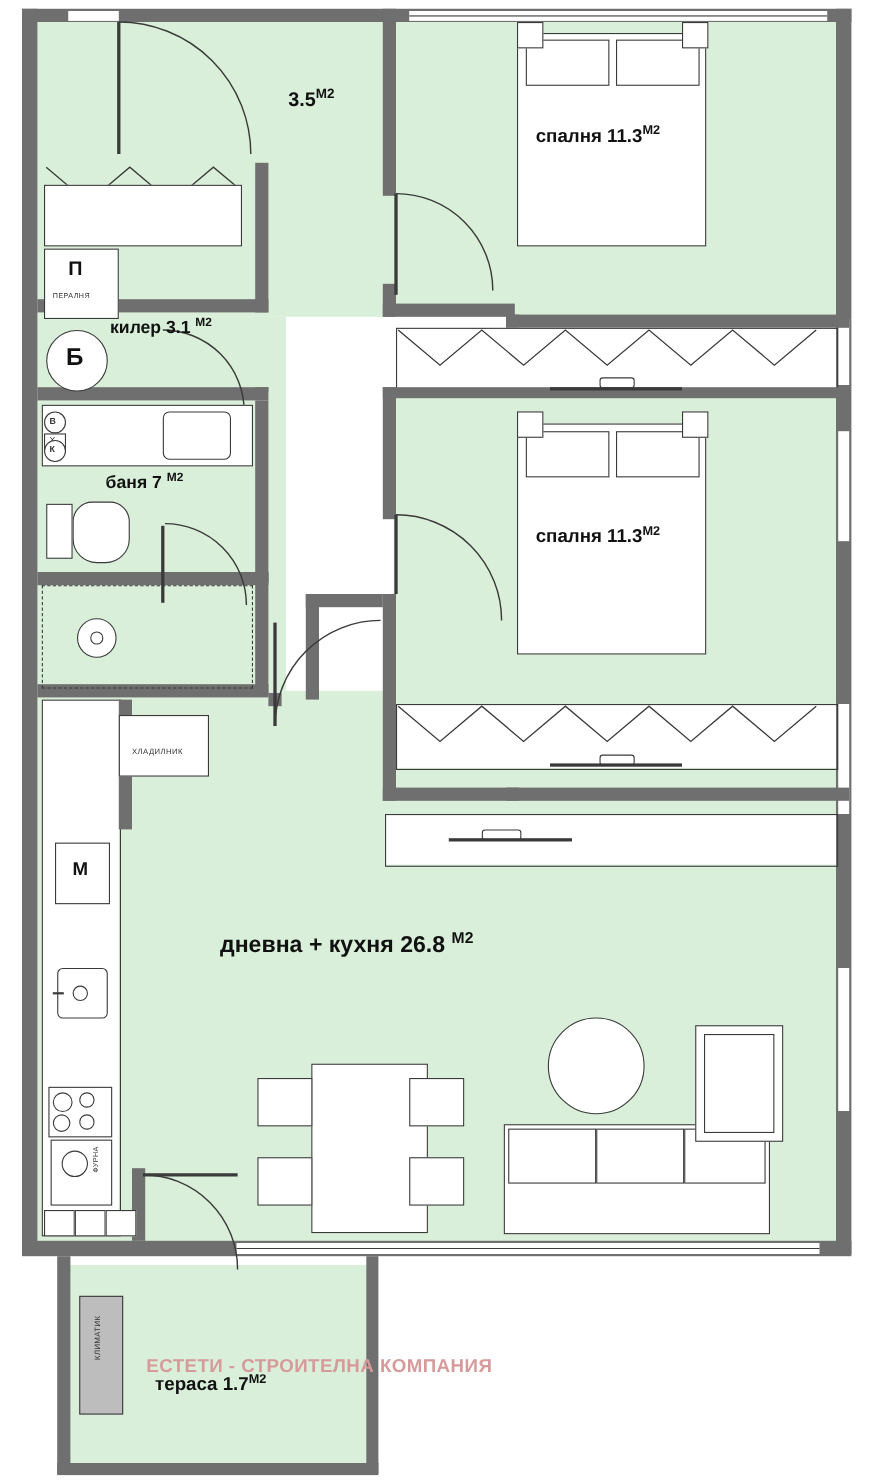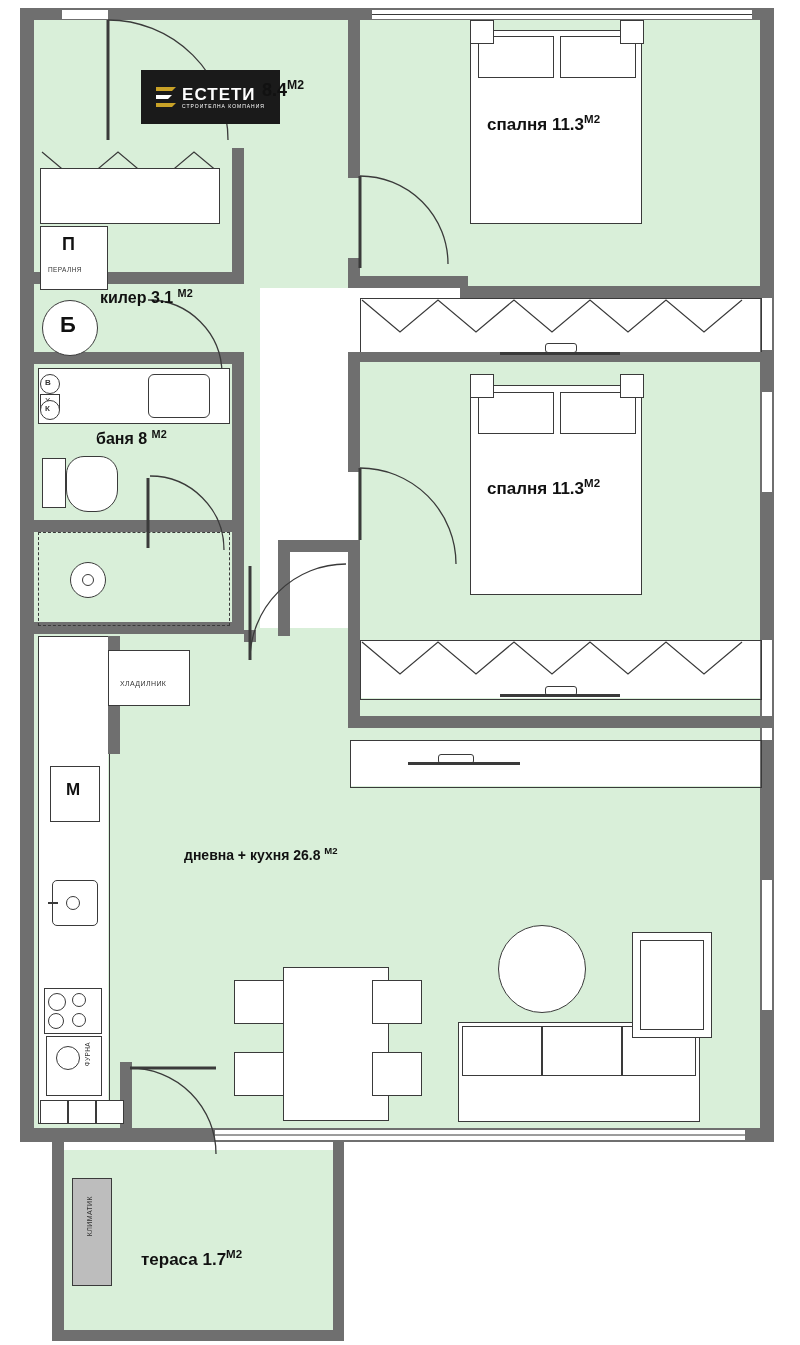--- a/index.html
+++ b/index.html
@@ -203,56 +203,44 @@
   <div class="furn" style="left:458px;top:1022px;width:240px;height:98px;"></div>
   <div class="furn" style="left:462px;top:1026px;width:78px;height:48px;"></div>
   <div class="furn" style="left:542px;top:1026px;width:78px;height:48px;"></div>
   <div class="furn" style="left:622px;top:1026px;width:72px;height:48px;"></div>
   <div class="furn" style="left:632px;top:932px;width:78px;height:104px;"></div>
   <div class="furn" style="left:640px;top:940px;width:62px;height:88px;"></div>
 
   <div class="furn" style="left:72px;top:1178px;width:38px;height:106px;background:#bdbdbd;"></div>
   <span class="small vert" style="left:86px;top:1196px;font-size:7px;">КЛИМАТИК</span>
 
-  <div class="logo" style="left:141px;top:70px;width:139px;height:54px;">
-    <div style="display:flex;align-items:center;gap:6px;">
-      <svg width="20" height="26" viewBox="0 0 20 26">
-        <polygon points="0,3 20,3 16,7 0,7" fill="#c9a227"></polygon>
-        <polygon points="0,11 16,11 12,15 0,15" fill="#ffffff"></polygon>
-        <polygon points="0,19 20,19 16,23 0,23" fill="#c9a227"></polygon>
-      </svg>
-      <div style="display:flex;flex-direction:column;align-items:flex-start;">
-        <span class="lg-txt">ЕСТЕТИ</span>
-        <span class="lg-sub">СТРОИТЕЛНА КОМПАНИЯ</span>
-      </div>
-    </div>
-  </div>
 
   <span class="lbl" style="left:262px;top:78px;font-size:18px;">
-    <span>8.4</span><span class="sup">М2</span>
+    <span>3.5</span><span class="sup">М2</span>
   </span>
 
   <span class="lbl" style="left:487px;top:113px;font-size:17px;">
     <span>спалня 11.3</span><span class="sup">М2</span>
   </span>
 
   <span class="lbl" style="left:487px;top:477px;font-size:17px;">
     <span>спалня 11.3</span><span class="sup">М2</span>
   </span>
 
   <span class="lbl" style="left:100px;top:287px;font-size:16px;">
     <span>килер 3.1</span>&nbsp;<span class="sup">М2</span>
   </span>
 
   <span class="lbl" style="left:96px;top:428px;font-size:16px;">
-    <span>баня 8</span>&nbsp;<span class="sup">М2</span>
-  </span>
-
-  <span class="lbl" style="left:184px;top:845px;font-size:14px;">
+    <span>баня 7</span>&nbsp;<span class="sup">М2</span>
+  </span>
+
+  <span class="lbl" style="left:200px;top:845px;font-size:21px;">
     <span>дневна + кухня 26.8</span>&nbsp;<span class="sup">М2</span>
   </span>
 
   <span class="lbl" style="left:141px;top:1248px;font-size:17px;">
     <span>тераса 1.7</span><span class="sup">М2</span>
   </span>
 
+  <span class="wm" style="left:133px;top:1232px;">ЕСТЕТИ - СТРОИТЕЛНА КОМПАНИЯ</span>
 
 </div>
 
 </body></html>

